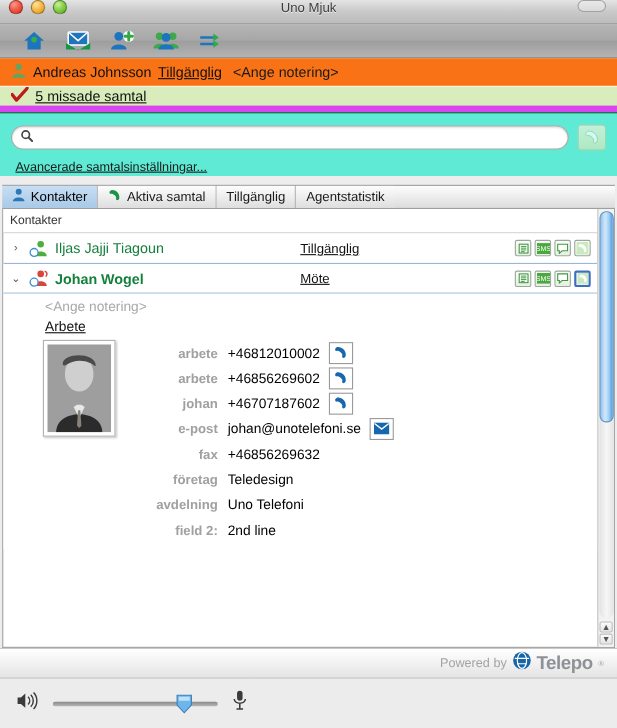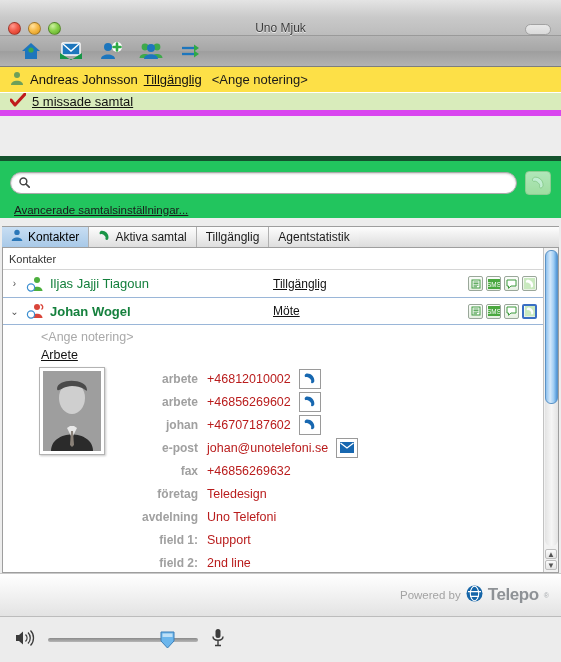--- a/index.html
+++ b/index.html
@@ -12,24 +12,24 @@
   }
   .window {
     width: 561px; height: 662px;
     display: flex; flex-direction: column;
     background: #ededed;
     position: relative;
   }
 
   
   .titlebar {
-    height: 36px;
+    height: 22px;
     background: linear-gradient(to bottom, #e4e4e4 0%, #c9c9c9 50%, #bcbcbc 100%);
     border-bottom: 1px solid #9a9a9a;
-    display: flex; align-items: flex-end;
+    display: flex; align-items: flex-start;
     position: relative;
     flex: none;
   }
   .traffic { display: flex; gap: 7px; margin-left: 8px; }
   .dot { width: 13px; height: 13px; border-radius: 50%; border: 1px solid rgba(0,0,0,.32); }
   .dot.red   { background: radial-gradient(circle at 35% 28%, #ff9a8f 0%, #f25b4a 45%, #d2321f 100%); }
   .dot.amber { background: radial-gradient(circle at 35% 28%, #ffe2a0 0%, #f7bb4a 45%, #d99516 100%); }
   .dot.green { background: radial-gradient(circle at 35% 28%, #cdf0a0 0%, #89d14b 45%, #5aa424 100%); }
   .win-title {
     position: absolute; left: 0; right: 0; text-align: center;
@@ -53,34 +53,33 @@
   }
   .tbtn {
     width: 34px; height: 26px;
     display: flex; align-items: center; justify-content: center;
     cursor: pointer; border-radius: 3px;
   }
 
   
   .status-strip {
     height: 26px; flex: none;
-    background: #fde047;
+    background: #f97316;
     border-bottom: 1px solid #ffffff;
     display: flex; align-items: center; padding-left: 10px; gap: 6px;
     font-size: 13px; color: #111;
   }
   .status-strip.second { background: #d9ecbb; border-bottom: 6px solid #d946ef; height: 23px; }
   .status-strip .uline { text-decoration: underline; cursor: pointer; }
   .status-strip .note { color: #1a1a1a; margin-left: 4px; }
 
   
   .searchzone {
-    flex: none; background: #22c55e; padding: 10px 10px 0 10px;
-    border-top: 5px solid #14532d;
-    margin-top: 40px;
+    flex: none; background: #5eead4; padding: 10px 10px 0 10px;
+    border-top: 1px solid #14532d;
   }
   .searchrow { display: flex; align-items: center; gap: 8px; }
   .searchbox {
     flex: 1; height: 22px; border-radius: 11px;
     background: #fff; border: 1px solid #a9a9a9;
     box-shadow: inset 0 1px 2px rgba(0,0,0,.18);
     display: flex; align-items: center; padding: 0 8px; gap: 5px;
   }
   .searchbox input {
     border: none; outline: none; background: transparent;
@@ -166,21 +165,21 @@
     border: 1px solid #b3b3b3; background: #fff; padding: 3px;
     box-shadow: 1px 1px 2px rgba(0,0,0,.22);
   }
   .photo svg { display: block; }
   .fields { flex: 1; }
   .frow { display: flex; align-items: center; height: 23px; }
   .flabel {
     width: 86px; text-align: right; padding-right: 9px;
     font-size: 12px; color: #a0a0a0; font-weight: bold;
   }
-  .fvalue { font-size: 12.5px; color: #b91c1c; }
+  .fvalue { font-size: 12.5px; color: #000000; }
   .fbtn {
     margin-left: 8px; width: 22px; height: 20px;
     border: 1px solid #9a9a9a; background: #fff;
     display: flex; align-items: center; justify-content: center; cursor: pointer;
   }
 
   
   .vscroll {
     width: 15px; flex: none; background: #f2f2f2;
     border-left: 1px solid #c2c2c2;
@@ -197,21 +196,21 @@
     border: 1px solid #5b93c6;
     cursor: pointer;
   }
   .varrows { display: flex; flex-direction: column; gap: 1px; margin-top: 3px; }
   .varrow { width: 12px; height: 10px; display: flex; align-items: center; justify-content: center;
     font-size: 8px; color: #555; background: linear-gradient(to bottom,#fbfbfb,#e4e4e4);
     border: 1px solid #bdbdbd; border-radius: 2px; cursor: pointer; }
 
   
   .powerbar {
-    flex: none; height: 44px;
+    flex: none; height: 28px;
     background: linear-gradient(to bottom,#ffffff,#f0f0f0 55%,#e3e3e3);
     border-top: 1px solid #c9c9c9; border-bottom: 1px solid #bcbcbc;
     display: flex; align-items: center; justify-content: flex-end;
     padding-right: 12px; gap: 5px;
   }
   .powerbar .pb-text { font-size: 11.5px; color: #a3a3a3; }
   .pb-logo { font-size: 17px; font-weight: bold; color: #8e9296; letter-spacing: -.4px; text-align: center; }
   .pb-sup { font-size: 7px; color: #a8acb0; vertical-align: super; }
 
   
@@ -493,24 +492,20 @@
             </div>
             <div class="frow">
               <span class="flabel">företag</span>
               <span class="fvalue">Teledesign</span>
             </div>
             <div class="frow">
               <span class="flabel">avdelning</span>
               <span class="fvalue">Uno Telefoni</span>
             </div>
             <div class="frow">
-              <span class="flabel">field 1:</span>
-              <span class="fvalue">Support</span>
-            </div>
-            <div class="frow">
               <span class="flabel">field 2:</span>
               <span class="fvalue">2nd line</span>
             </div>
           </div>
         </div>
       </div>
     </div>
 
     <div class="vscroll">
       <div class="vtrack">

